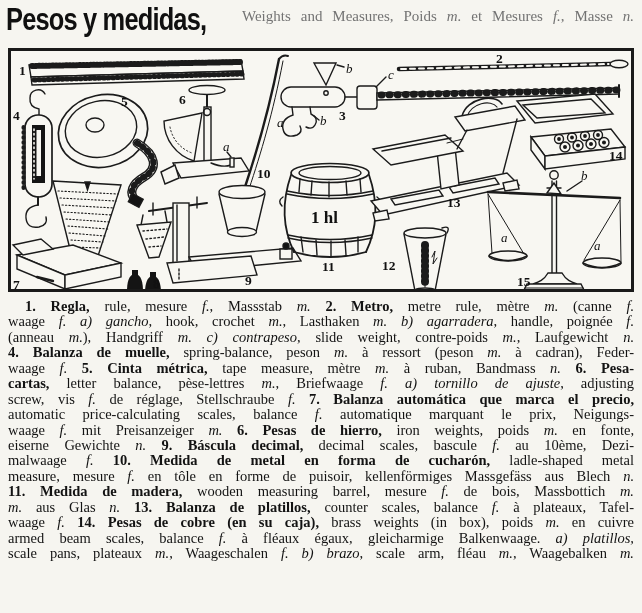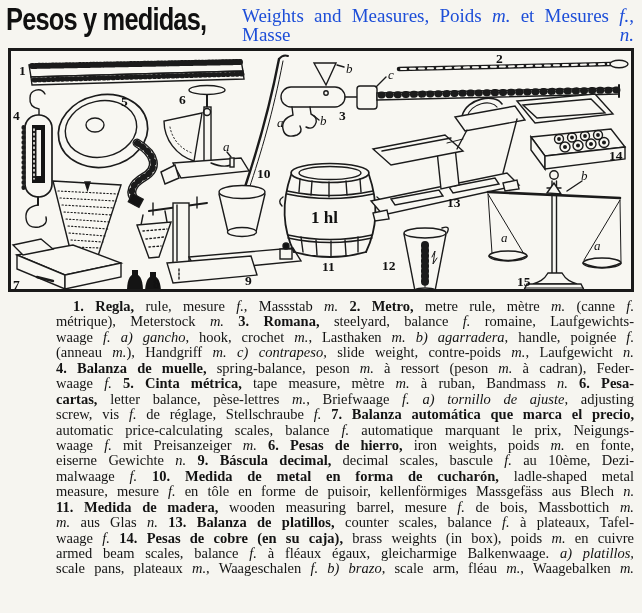--- a/index.html
+++ b/index.html
@@ -14,39 +14,39 @@
   
   .page-title{
     position:absolute;left:6px;top:2px;
     font-family:"Liberation Sans", sans-serif;
     font-weight:700;font-size:31px;letter-spacing:-1px;
     transform:scaleX(.82);transform-origin:left top;
     white-space:nowrap;color:#101010;
   }
   .subtitle{
     position:absolute;left:242px;top:7px;width:392px;
-    font-size:19px;line-height:18.5px;color:#1d4ed8;
+    font-size:15px;line-height:18.5px;color:#737373;
   }
   .subtitle .l1{text-align:justify;text-align-last:justify;}
   .subtitle .l2{text-align:left;}
   
   .figure-panel{
     position:absolute;left:8px;top:48px;width:626px;height:244px;
     border:3px solid #1a1a1a;box-sizing:border-box;background:#f8f7f2;
   }
   svg text{font-family:"Liberation Serif", serif;fill:#111;}
   svg .num{font-size:13.5px;font-weight:700;}
   svg .it{font-size:13px;font-style:italic;}
   svg .mark{font-size:17px;font-weight:700;}
   
   .description{
     position:absolute;left:8px;top:299px;width:626px;
     font-size:14.5px;line-height:15.45px;color:#131313;
   }
-  .tline{text-align:justify;text-align-last:justify;height:15.45px;overflow:visible;white-space:nowrap0;margin-left:48px;}
+  .tline{text-align:justify;text-align-last:justify;height:15.45px;overflow:visible;white-space:nowrap0;}
   .tline.first{text-indent:17px;}
   .tline b{font-weight:700;}
   .tline i, .subtitle i{font-style:italic;}
 </style>
 </head>
 <body>
 
 <div class="page-title">Pesos y medidas,</div>
 <div class="subtitle">
   <div class="l1">Weights and Measures, Poids <i>m.</i> et Mesures <i>f.</i>, Masse <i>n.</i></div>
@@ -297,21 +297,20 @@
       <text class="it" x="570" y="129">b</text>
       <text class="it" x="583" y="199">a</text>
       <text class="mark" x="300" y="172">1 hl</text>
     </g>
   </g>
 </svg>
 </div>
 
 <div class="description">
     <div class="tline first"><b>1. Regla,</b> rule, mesure <i>f.</i>, Massstab <i>m.</i> <b>2. Metro,</b> metre rule, mètre <i>m.</i> (canne <i>f.</i></div>
-    <div class="tline">métrique), Meterstock <i>m.</i> <b>3. Romana,</b> steelyard, balance <i>f.</i> romaine, Laufgewichts-</div>
     <div class="tline">waage <i>f.</i> <i>a) gancho</i>, hook, crochet <i>m.</i>, Lasthaken <i>m.</i> <i>b) agarradera</i>, handle, poignée <i>f.</i></div>
     <div class="tline">(anneau <i>m.</i>), Handgriff <i>m.</i> <i>c) contrapeso</i>, slide weight, contre-poids <i>m.</i>, Laufgewicht <i>n.</i></div>
     <div class="tline"><b>4. Balanza de muelle,</b> spring-balance, peson <i>m.</i> à ressort (peson <i>m.</i> à cadran), Feder-</div>
     <div class="tline">waage <i>f.</i> <b>5. Cinta métrica,</b> tape measure, mètre <i>m.</i> à ruban, Bandmass <i>n.</i> <b>6. Pesa-</b></div>
     <div class="tline"><b>cartas,</b> letter balance, pèse-lettres <i>m.</i>, Briefwaage <i>f.</i> <i>a) tornillo de ajuste</i>, adjusting</div>
     <div class="tline">screw, vis <i>f.</i> de réglage, Stellschraube <i>f.</i> <b>7. Balanza automática que marca el precio,</b></div>
     <div class="tline">automatic price-calculating scales, balance <i>f.</i> automatique marquant le prix, Neigungs-</div>
     <div class="tline">waage <i>f.</i> mit Preisanzeiger <i>m.</i> <b>6. Pesas de hierro,</b> iron weights, poids <i>m.</i> en fonte,</div>
     <div class="tline">eiserne Gewichte <i>n.</i> <b>9. Báscula decimal,</b> decimal scales, bascule <i>f.</i> au 10ème, Dezi-</div>
     <div class="tline">malwaage <i>f.</i> <b>10. Medida de metal en forma de cucharón,</b> ladle-shaped metal</div>

